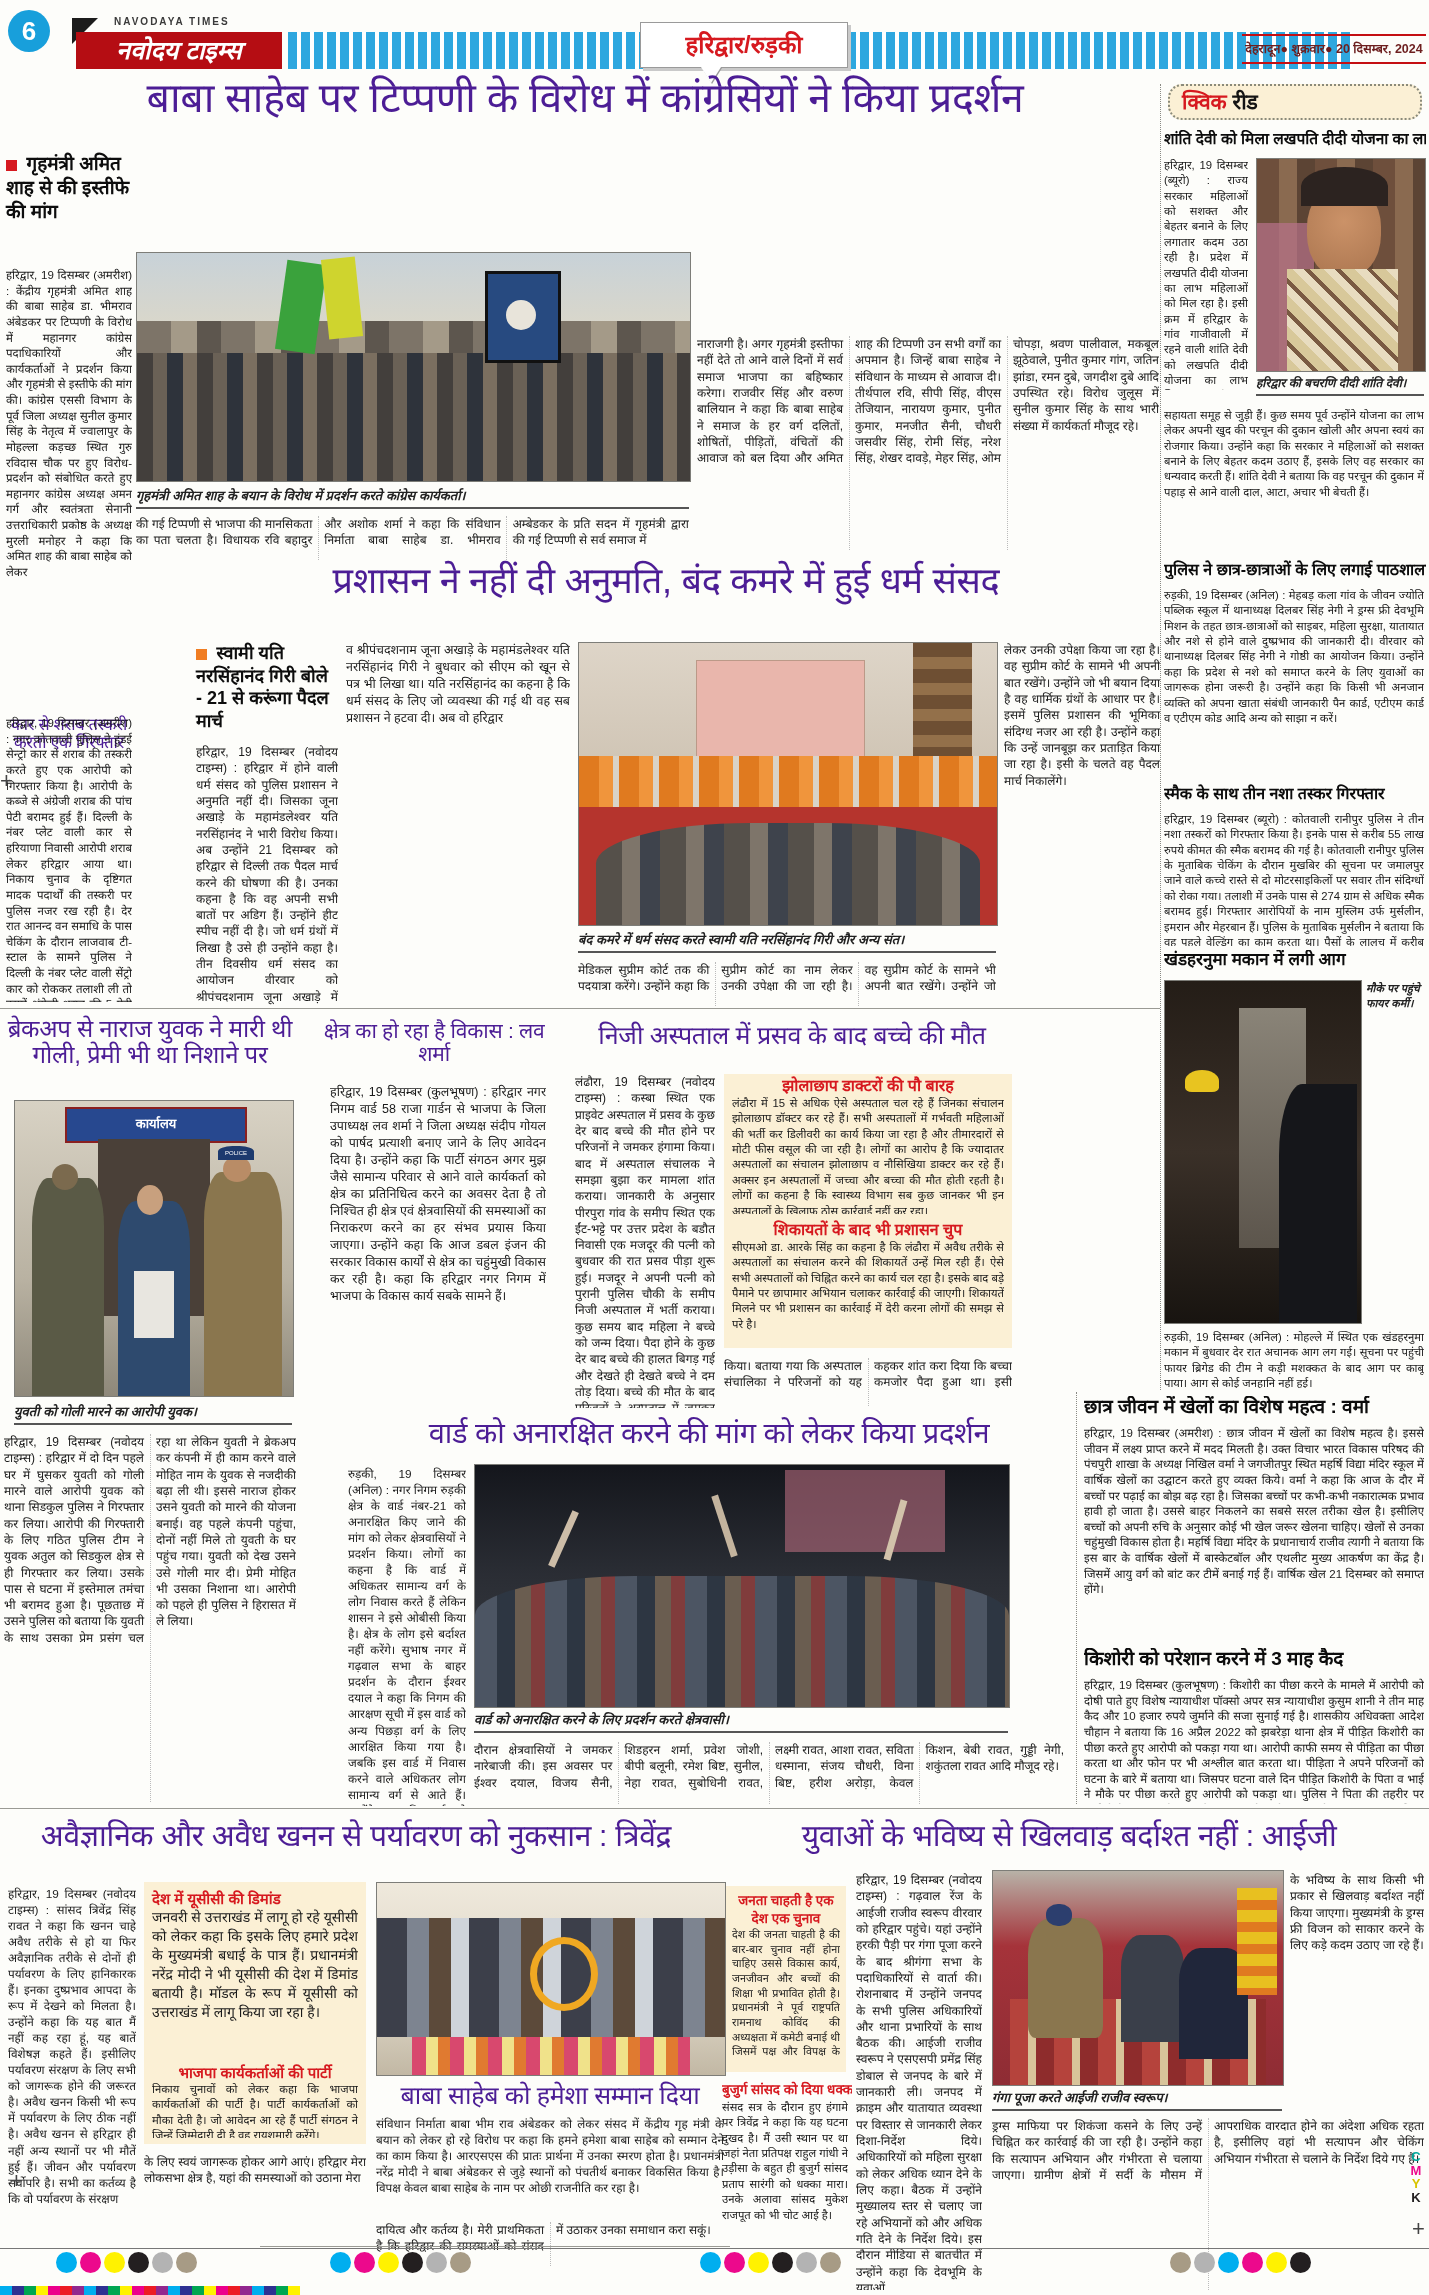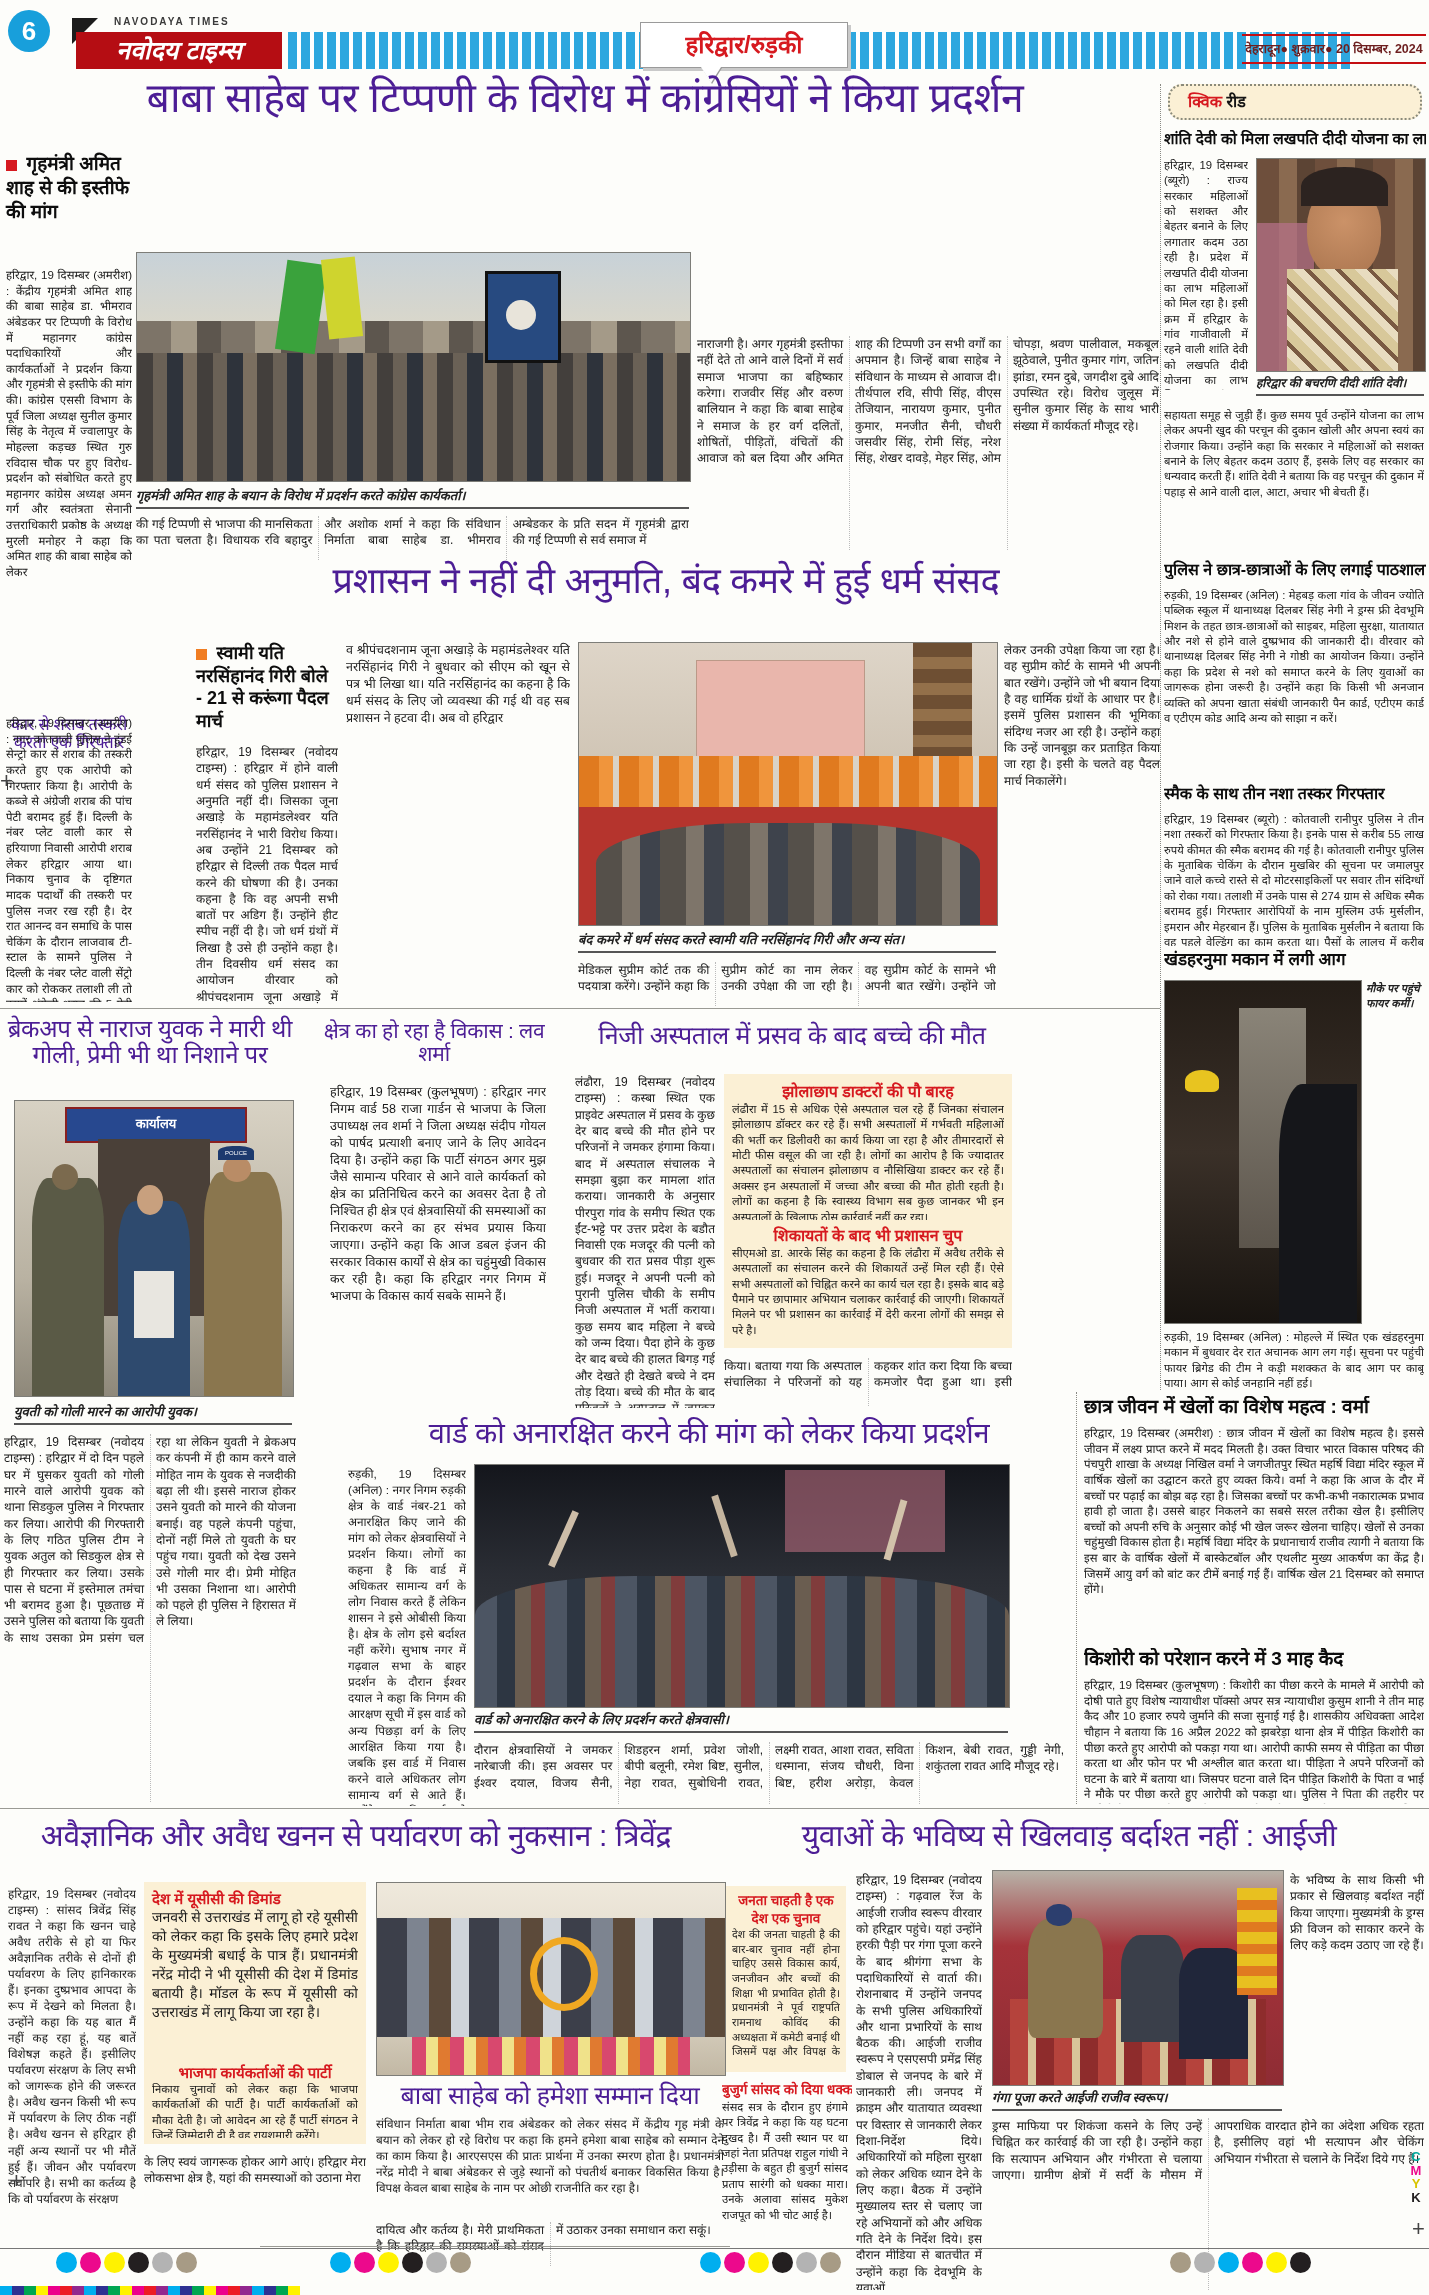--- a/index.html
+++ b/index.html
@@ -109,21 +109,21 @@
       </div>
   </div>
   <div class="abs cap" style="left:14px;top:1402px;width:278px;">युवती को गोली मारने का आरोपी युवक।</div>
   <div class="abs j cols2" style="left:4px;top:1434px;width:292px;height:368px;">हरिद्वार, 19 दिसम्बर (नवोदय टाइम्स) : हरिद्वार में दो दिन पहले घर में घुसकर युवती को गोली मारने वाले आरोपी युवक को थाना सिडकुल पुलिस ने गिरफ्तार कर लिया। आरोपी की गिरफ्तारी के लिए गठित पुलिस टीम ने युवक अतुल को सिडकुल क्षेत्र से ही गिरफ्तार कर लिया। उसके पास से घटना में इस्तेमाल तमंचा भी बरामद हुआ है। पूछताछ में उसने पुलिस को बताया कि युवती के साथ उसका प्रेम प्रसंग चल रहा था लेकिन युवती ने ब्रेकअप कर कंपनी में ही काम करने वाले मोहित नाम के युवक से नजदीकी बढ़ा ली थी। इससे नाराज होकर उसने युवती को मारने की योजना बनाई। वह पहले कंपनी पहुंचा, दोनों नहीं मिले तो युवती के घर पहुंच गया। युवती को देख उसने उसे गोली मार दी। प्रेमी मोहित भी उसका निशाना था। आरोपी को पहले ही पुलिस ने हिरासत में ले लिया।</div>
 
   <div class="abs hd ctr" style="left:306px;top:1020px;width:256px;font-size:21px;">क्षेत्र का हो रहा है विकास : लव शर्मा</div>
   <div class="abs j" style="left:330px;top:1084px;width:216px;height:322px;font-size:12.5px;">हरिद्वार, 19 दिसम्बर (कुलभूषण) : हरिद्वार नगर निगम वार्ड 58 राजा गार्डन से भाजपा के जिला उपाध्यक्ष लव शर्मा ने जिला अध्यक्ष संदीप गोयल को पार्षद प्रत्याशी बनाए जाने के लिए आवेदन दिया है। उन्होंने कहा कि पार्टी संगठन अगर मुझ जैसे सामान्य परिवार से आने वाले कार्यकर्ता को क्षेत्र का प्रतिनिधित्व करने का अवसर देता है तो निश्चित ही क्षेत्र एवं क्षेत्रवासियों की समस्याओं का निराकरण करने का हर संभव प्रयास किया जाएगा। उन्होंने कहा कि आज डबल इंजन की सरकार विकास कार्यों से क्षेत्र का चहुंमुखी विकास कर रही है। कहा कि हरिद्वार नगर निगम में भाजपा के विकास कार्य सबके सामने हैं।</div>
 
   <div class="abs hd ctr nw" style="left:572px;top:1022px;width:440px;font-size:25px;">निजी अस्पताल में प्रसव के बाद बच्चे की मौत</div>
   <div class="abs j" style="left:575px;top:1074px;width:140px;height:334px;">लंढौरा, 19 दिसम्बर (नवोदय टाइम्स) : कस्बा स्थित एक प्राइवेट अस्पताल में प्रसव के कुछ देर बाद बच्चे की मौत होने पर परिजनों ने जमकर हंगामा किया। बाद में अस्पताल संचालक ने समझा बुझा कर मामला शांत कराया। जानकारी के अनुसार पीरपुरा गांव के समीप स्थित एक ईंट-भट्टे पर उत्तर प्रदेश के बडौत निवासी एक मजदूर की पत्नी को बुधवार की रात प्रसव पीड़ा शुरू हुई। मजदूर ने अपनी पत्नी को पुरानी पुलिस चौकी के समीप निजी अस्पताल में भर्ती कराया। कुछ समय बाद महिला ने बच्चे को जन्म दिया। पैदा होने के कुछ देर बाद बच्चे की हालत बिगड़ गई और देखते ही देखते बच्चे ने दम तोड़ दिया। बच्चे की मौत के बाद परिजनों ने अस्पताल में जमकर हंगामा</div>
-  <div class="abs cream" style="left:724px;top:1074px;width:288px;height:274px;padding:6px 8px;box-sizing:border-box;">
+  <div class="abs cream" style="left:724px;top:1074px;width:288px;height:274px;padding:0 8px;box-sizing:border-box;">
       <div class="redhead" style="font-size:16px;">झोलाछाप डाक्टरों की पौ बारह</div>
       <div class="j" style="font-size:11.3px;height:118px;">लंढौरा में 15 से अधिक ऐसे अस्पताल चल रहे हैं जिनका संचालन झोलाछाप डॉक्टर कर रहे हैं। सभी अस्पतालों में गर्भवती महिलाओं की भर्ती कर डिलीवरी का कार्य किया जा रहा है और तीमारदारों से मोटी फीस वसूल की जा रही है। लोगों का आरोप है कि ज्यादातर अस्पतालों का संचालन झोलाछाप व नौसिखिया डाक्टर कर रहे हैं। अक्सर इन अस्पतालों में जच्चा और बच्चा की मौत होती रहती है। लोगों का कहना है कि स्वास्थ्य विभाग सब कुछ जानकर भी इन अस्पतालों के खिलाफ ठोस कार्रवाई नहीं कर रहा।</div>
       <div class="redhead" style="font-size:16px;margin-top:4px;">शिकायतों के बाद भी प्रशासन चुप</div>
       <div class="j" style="font-size:11.3px;height:92px;">सीएमओ डा. आरके सिंह का कहना है कि लंढौरा में अवैध तरीके से अस्पतालों का संचालन करने की शिकायतें उन्हें मिल रही हैं। ऐसे सभी अस्पतालों को चिह्नित करने का कार्य चल रहा है। इसके बाद बड़े पैमाने पर छापामार अभियान चलाकर कार्रवाई की जाएगी। शिकायतें मिलने पर भी प्रशासन का कार्रवाई में देरी करना लोगों की समझ से परे है।</div>
   </div>
   <div class="abs j cols2" style="left:724px;top:1358px;width:288px;height:48px;">किया। बताया गया कि अस्पताल संचालिका ने परिजनों को यह कहकर शांत करा दिया कि बच्चा कमजोर पैदा हुआ था। इसी कारण उसकी मौत हुई।</div>
 
   <div class="abs hd ctr nw" style="left:345px;top:1418px;width:728px;font-size:29px;">वार्ड को अनारक्षित करने की मांग को लेकर किया प्रदर्शन</div>
   <div class="abs j" style="left:348px;top:1466px;width:118px;height:340px;font-size:11.8px;">रुड़की, 19 दिसम्बर (अनिल) : नगर निगम रुड़की क्षेत्र के वार्ड नंबर-21 को अनारक्षित किए जाने की मांग को लेकर क्षेत्रवासियों ने प्रदर्शन किया। लोगों का कहना है कि वार्ड में अधिकतर सामान्य वर्ग के लोग निवास करते हैं लेकिन शासन ने इसे ओबीसी किया है। क्षेत्र के लोग इसे बर्दाश्त नहीं करेंगे। सुभाष नगर में गढ़वाल सभा के बाहर प्रदर्शन के दौरान ईश्वर दयाल ने कहा कि निगम की आरक्षण सूची में इस वार्ड को अन्य पिछड़ा वर्ग के लिए आरक्षित किया गया है। जबकि इस वार्ड में निवास करने वाले अधिकतर लोग सामान्य वर्ग से आते हैं। उन्होंने कहा कि वार्ड को अनारक्षित किए जाने की मांग क्षेत्र के लोग पुरजोर तरीके से कर रहे हैं। नन्दा दत्त जखमोला ने कहा यह सीट सामान्य थी और इसमें कोई बदलाव नहीं होना चाहिए था। इस</div>
   <div class="ph" style="left:474px;top:1464px;width:534px;height:242px;">
@@ -131,21 +131,21 @@
       <div class="abs" style="left:58%;top:2%;width:30%;height:34%;background:#b86d7e;opacity:.6;"></div>
       <div class="abs" style="left:0;top:46%;width:100%;height:54%;background:repeating-linear-gradient(90deg,#4c5563 0 22px,#2d3642 22px 40px,#6a5d50 40px 56px,#803c3c 56px 70px);border-radius:30% 30% 0 0;"></div>
       <div class="abs" style="left:16%;top:18%;width:7px;height:60px;background:#cdbda8;transform:rotate(24deg);"></div>
       <div class="abs" style="left:46%;top:12%;width:7px;height:64px;background:#c4b49e;transform:rotate(-18deg);"></div>
       <div class="abs" style="left:78%;top:14%;width:7px;height:62px;background:#d2c2aa;transform:rotate(16deg);"></div>
   </div>
   <div class="abs cap" style="left:474px;top:1710px;width:534px;">वार्ड को अनारक्षित करने के लिए प्रदर्शन करते क्षेत्रवासी।</div>
   <div class="abs j cols4" style="left:474px;top:1742px;width:590px;height:62px;">दौरान क्षेत्रवासियों ने जमकर नारेबाजी की। इस अवसर पर ईश्वर दयाल, विजय सैनी, शिडहरन शर्मा, प्रवेश जोशी, बीपी बलूनी, रमेश बिष्ट, सुनील, नेहा रावत, सुबोधिनी रावत, लक्ष्मी रावत, आशा रावत, सविता धस्माना, संजय चौधरी, विना बिष्ट, हरीश अरोड़ा, केवल किशन, बेबी रावत, गुड्डी नेगी, शकुंतला रावत आदि मौजूद रहे।</div>
 
   <div class="vdot" style="left:1160px;top:84px;height:1306px;"></div>
-  <div class="abs cream" style="left:1168px;top:84px;width:254px;height:36px;border:2px dotted #8a8a7a;border-radius:14px;text-align:left;padding-left:18px;box-sizing:border-box;font-weight:900;font-size:16px;line-height:32px;">
+  <div class="abs cream" style="left:1168px;top:84px;width:254px;height:36px;border:2px dotted #8a8a7a;border-radius:14px;text-align:left;padding-left:12px;box-sizing:border-box;font-weight:900;font-size:21px;line-height:32px;">
       <span class="red">क्विक</span><span> रीड</span>
   </div>
 
   <div class="abs qrhd nw" style="left:1164px;top:130px;width:262px;font-size:15.5px;">शांति देवी को मिला लखपति दीदी योजना का लाभ</div>
   <div class="abs j" style="left:1164px;top:158px;width:84px;height:232px;font-size:11.3px;">हरिद्वार, 19 दिसम्बर (ब्यूरो) : राज्य सरकार महिलाओं को सशक्त और बेहतर बनाने के लिए लगातार कदम उठा रही है। प्रदेश में लखपति दीदी योजना का लाभ महिलाओं को मिल रहा है। इसी क्रम में हरिद्वार के गांव गाजीवाली में रहने वाली शांति देवी को लखपति दीदी योजना का लाभ मिला। वह स्वयं</div>
   <div class="ph" style="left:1256px;top:158px;width:168px;height:212px;">
       <div class="abs" style="left:0;top:0;width:100%;height:100%;background:repeating-linear-gradient(90deg,#6e4f3c 0 22px,#8a6a50 22px 40px,#5c4434 40px 58px);"></div>
       <div class="abs" style="left:0;top:30%;width:34%;height:70%;background:#b8728a;opacity:.7;"></div>
       <div class="abs" style="left:30%;top:12%;width:44%;height:44%;border-radius:46%;background:radial-gradient(circle at 50% 40%,#cb9268,#a9744e);"></div>
       <div class="abs" style="left:26%;top:4%;width:52%;height:18%;border-radius:50% 50% 0 0;background:#2c2320;"></div>

